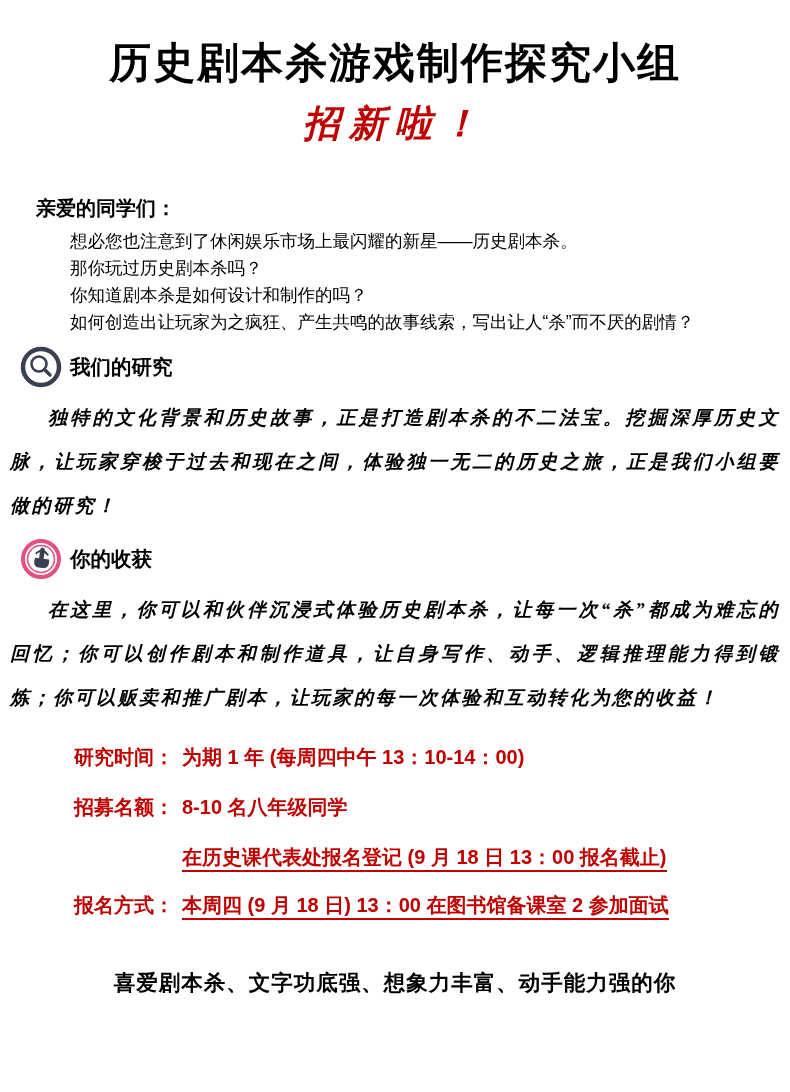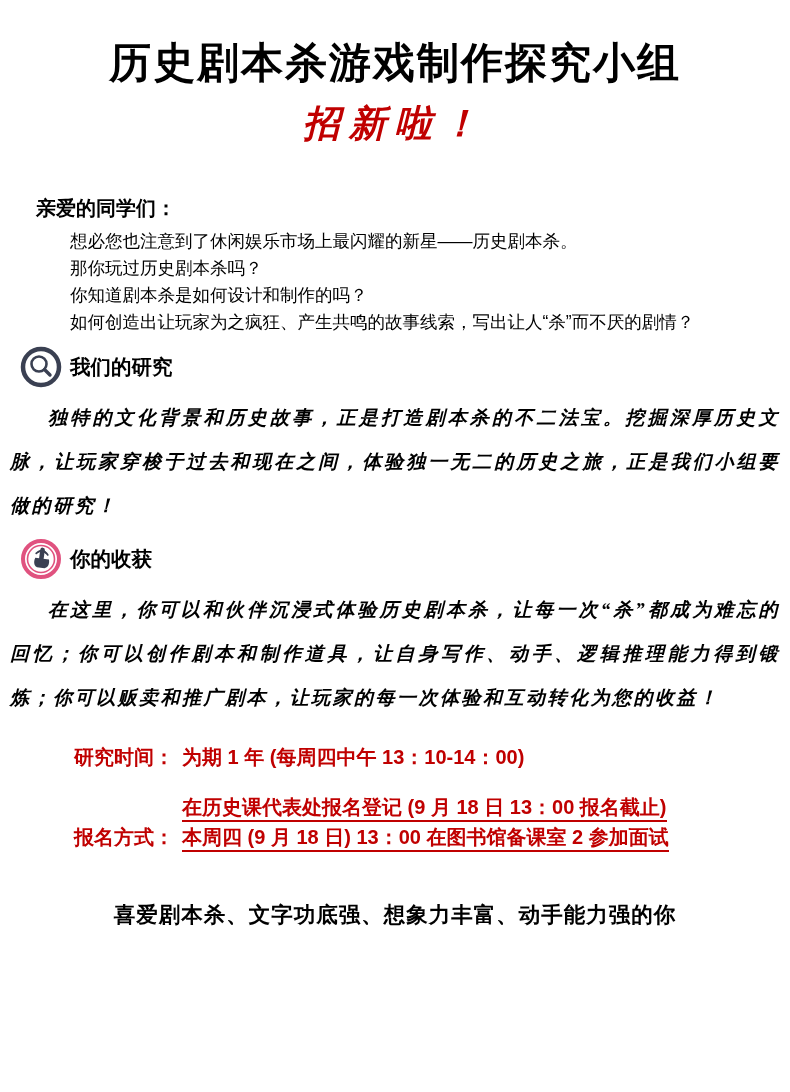--- a/index.html
+++ b/index.html
@@ -70,21 +70,21 @@
   .details { margin: 22px 0 0 74px; color: #C00000; }
   .detail-row {
     display: flex;
     align-items: flex-end;
     font-size: 20px;
     font-weight: 700;
     line-height: 30px;
     margin-bottom: 20px;
   }
   .detail-label { flex: none; margin-right: 8px; }
-  .detail-line { display: block; margin-bottom: 0; }
+  .detail-line { display: block; margin-bottom: 18px; }
   .detail-line:last-child { margin-bottom: 0; }
   .u { border-bottom: 2.5px solid #C00000; padding-bottom: 2px; }
 
   .closing {
     margin-top: 40px;
     text-align: center;
     font-family: "Liberation Serif", serif;
     font-weight: 700;
     font-size: 21.5px;
     line-height: 46px;
@@ -139,20 +139,24 @@
   </div>
 
   <p class="callig">在这里，你可以和伙伴沉浸式体验历史剧本杀，让每一次“杀”都成为难忘的回忆；你可以创作剧本和制作道具，让自身写作、动手、逻辑推理能力得到锻炼；你可以贩卖和推广剧本，让玩家的每一次体验和互动转化为您的收益！</p>
 
   <div class="details">
     <div class="detail-row">
       <span class="detail-label">研究时间：</span>
       <span class="detail-value">为期 1 年 (每周四中午 13：10-14：00)</span>
     </div>
     <div class="detail-row">
+      <span class="detail-label">招募名额：</span>
+      <span class="detail-value">8-10 名八年级同学</span>
+    </div>
+    <div class="detail-row">
       <span class="detail-label">报名方式：</span>
       <span class="detail-value">
         <span class="detail-line"><span class="u">在历史课代表处报名登记 (9 月 18 日 13：00 报名截止)</span></span>
         <span class="detail-line"><span class="u">本周四 (9 月 18 日) 13：00 在图书馆备课室 2 参加面试</span></span>
       </span>
     </div>
   </div>
 
   <div class="closing">
     <div>喜爱剧本杀、文字功底强、想象力丰富、动手能力强的你</div>

